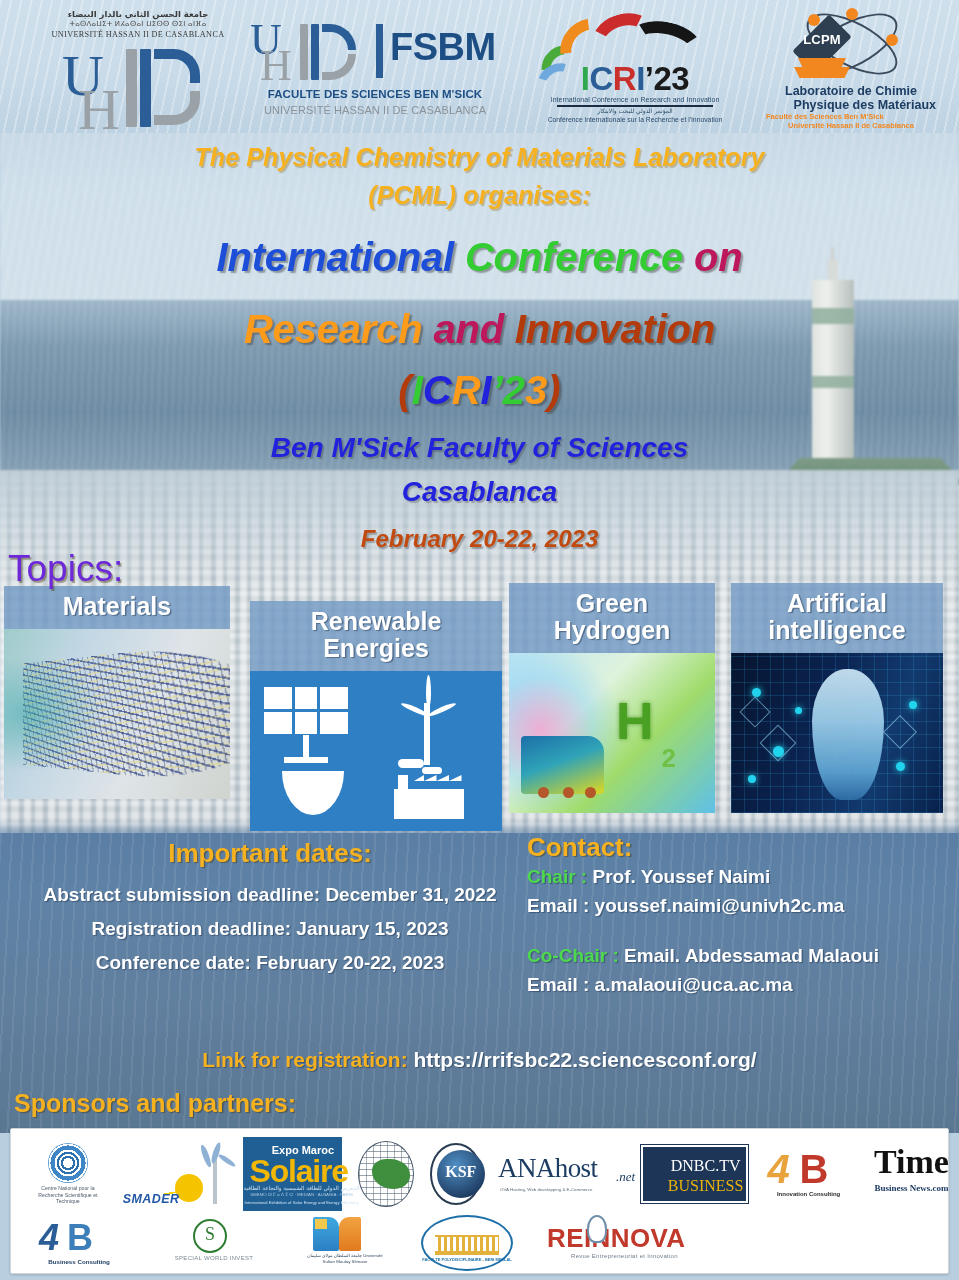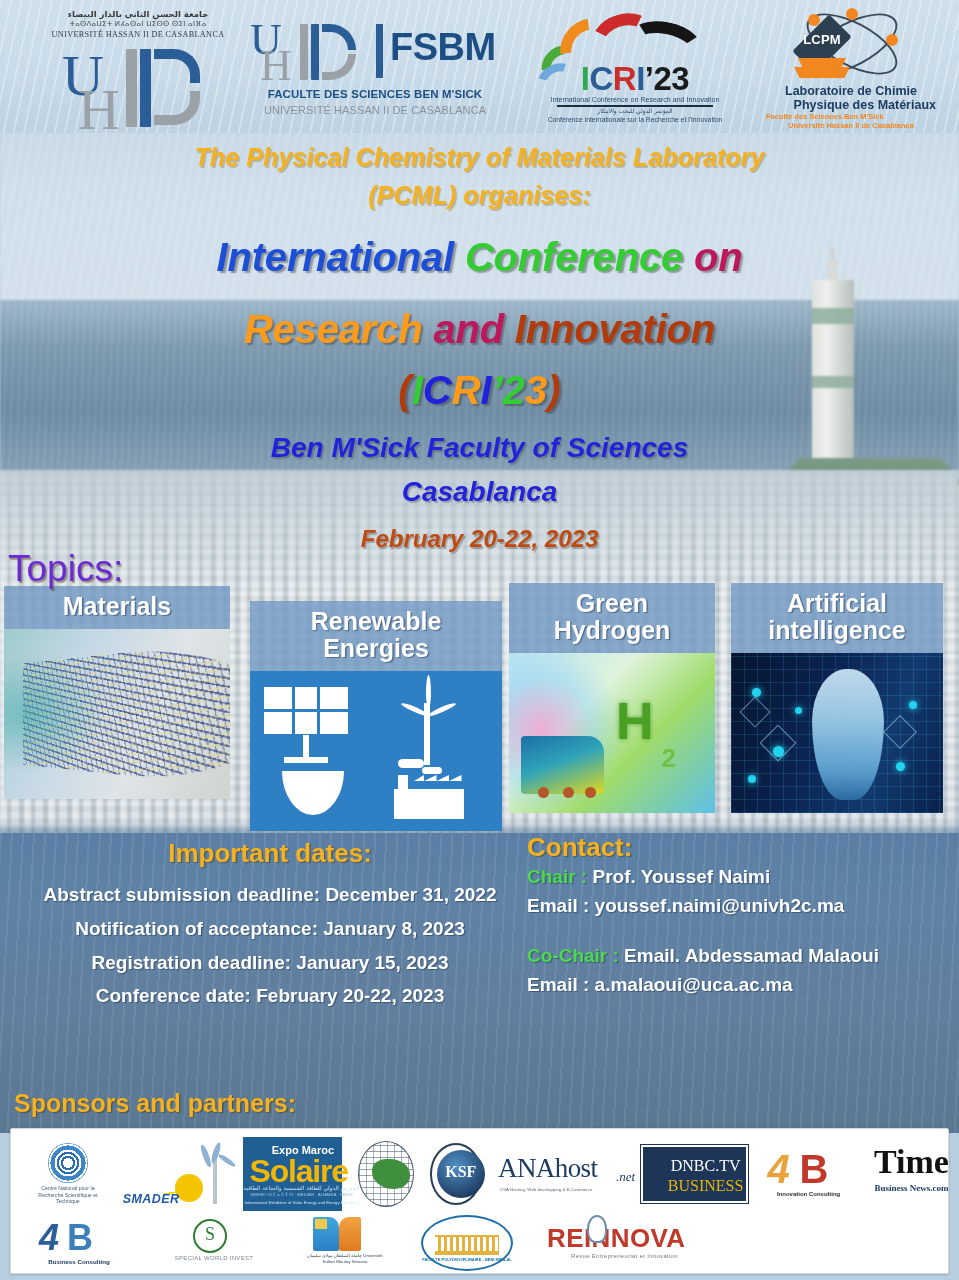--- a/index.html
+++ b/index.html
@@ -705,35 +705,35 @@
       <div class="ai-diamond" style="left:6%;top:30%;width:22px;height:22px"></div>
       <div class="ai-diamond" style="left:16%;top:48%;width:26px;height:26px"></div>
       <div class="ai-diamond" style="left:74%;top:42%;width:24px;height:24px"></div>
     </div>
   </div>
 
   <div class="dates-block">
     <div class="section-head">Important dates:</div>
     <div class="dates-list">
       <div class="date-line">Abstract submission deadline: December 31, 2022</div>
-      <div class="date-line">Notification of acceptance: January 8, 2023</div>
       <div class="date-line">Registration deadline: January 15, 2023</div>
       <div class="date-line">Conference date: February 20-22, 2023</div>
     </div>
   </div>
 
   <div class="contact-block">
     <div class="section-head">Contact:</div>
     <div class="contact-line"><span class="role">Chair :</span> <span>Prof. Youssef Naimi</span></div>
     <div class="contact-line">Email : youssef.naimi@univh2c.ma</div>
     <div class="contact-gap"></div>
     <div class="contact-line"><span class="role">Co-Chair :</span> <span>Email. Abdessamad Malaoui</span></div>
     <div class="contact-line">Email : a.malaoui@uca.ac.ma</div>
   </div>
 
+  <div class="reg-line"><span class="reg-label">Link for registration:</span> <span class="reg-url">https://rrifsbc22.sciencesconf.org/</span></div>
 
   <div class="sponsors-head">Sponsors and partners:</div>
 
   <div class="sponsor-panel">
 
     <div class="sp-row sp-row1">
 
       <div class="sp" style="width:78px">
         <div class="sp-cnrst-mark"></div>
         <div class="sp-cap">Centre National pour la Recherche Scientifique et Technique</div>

